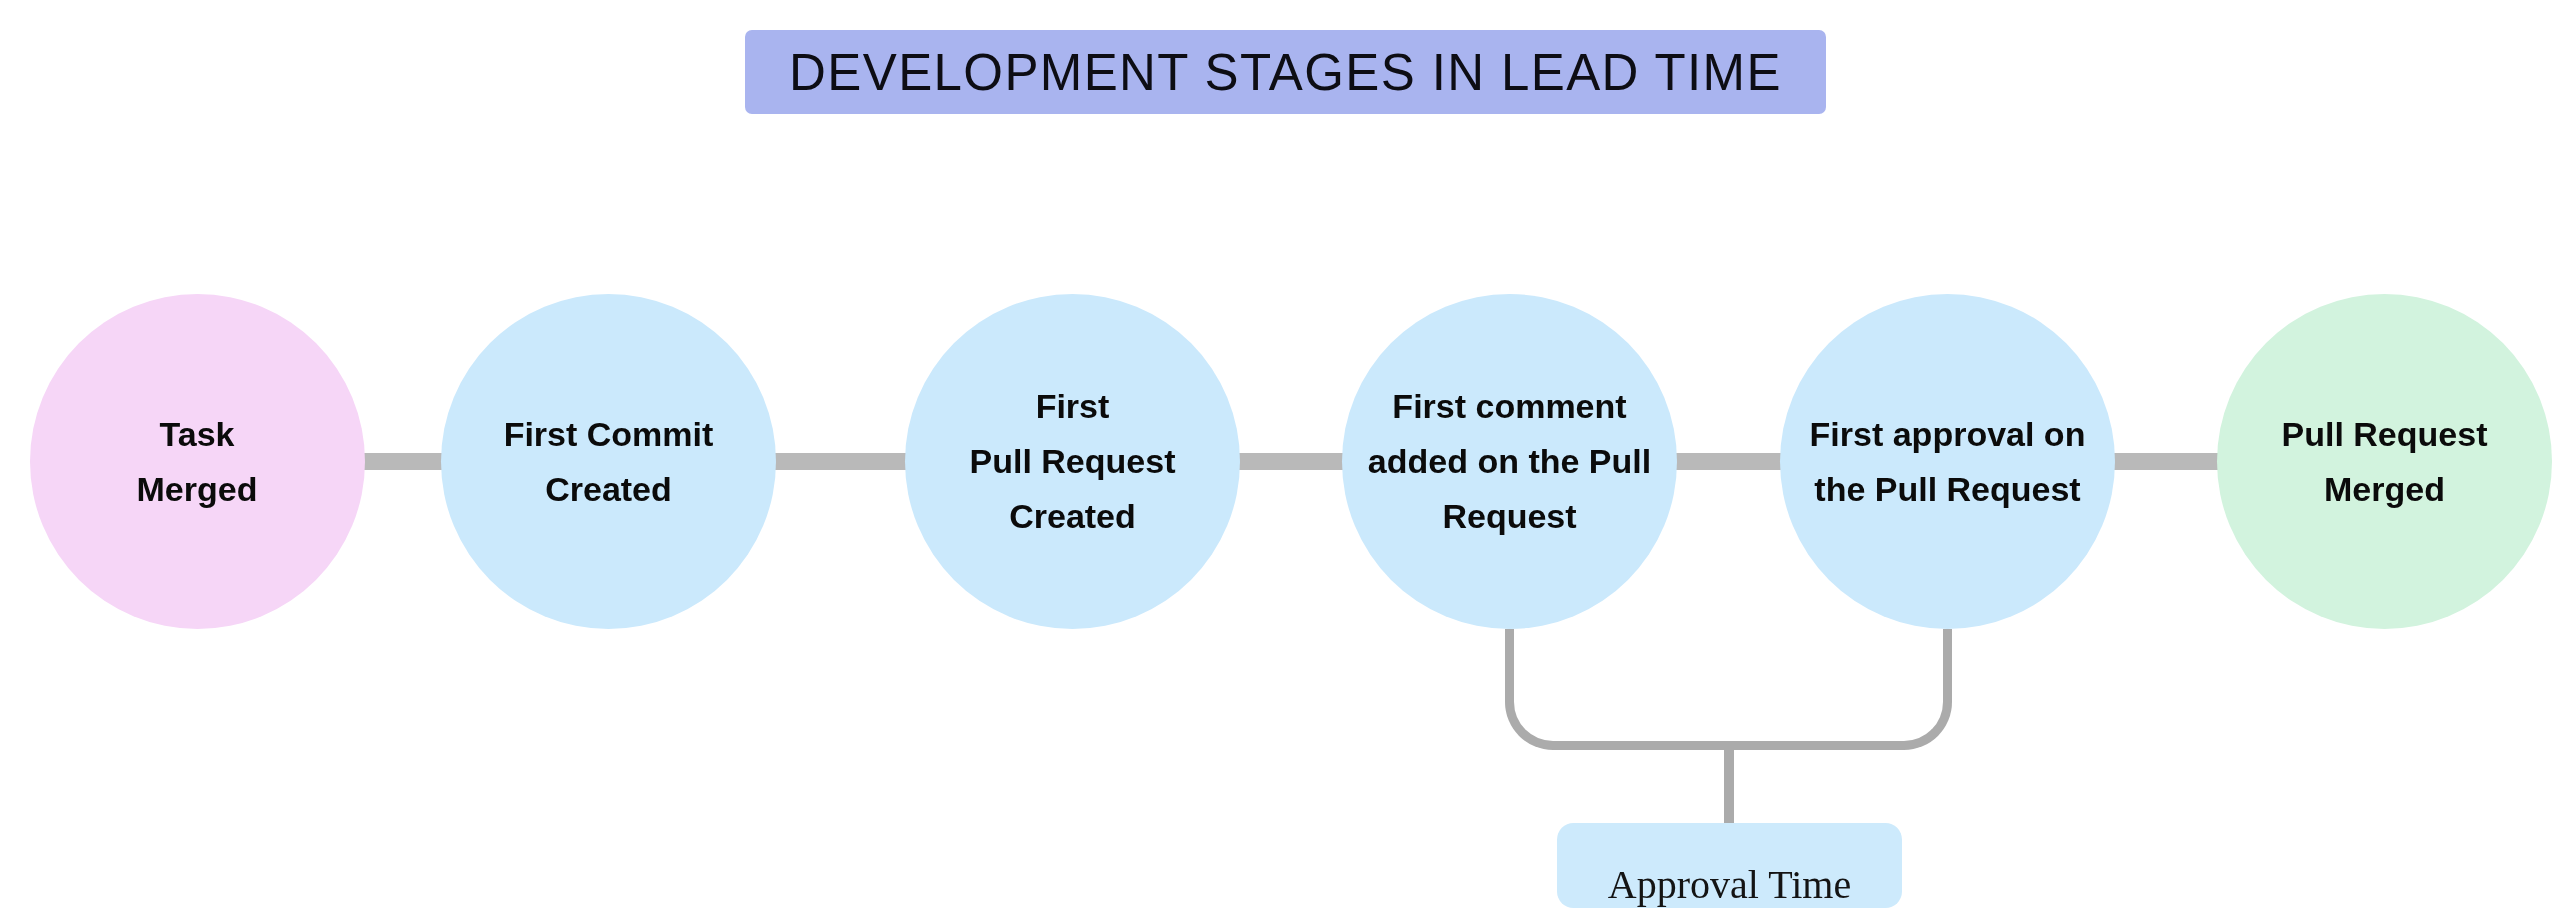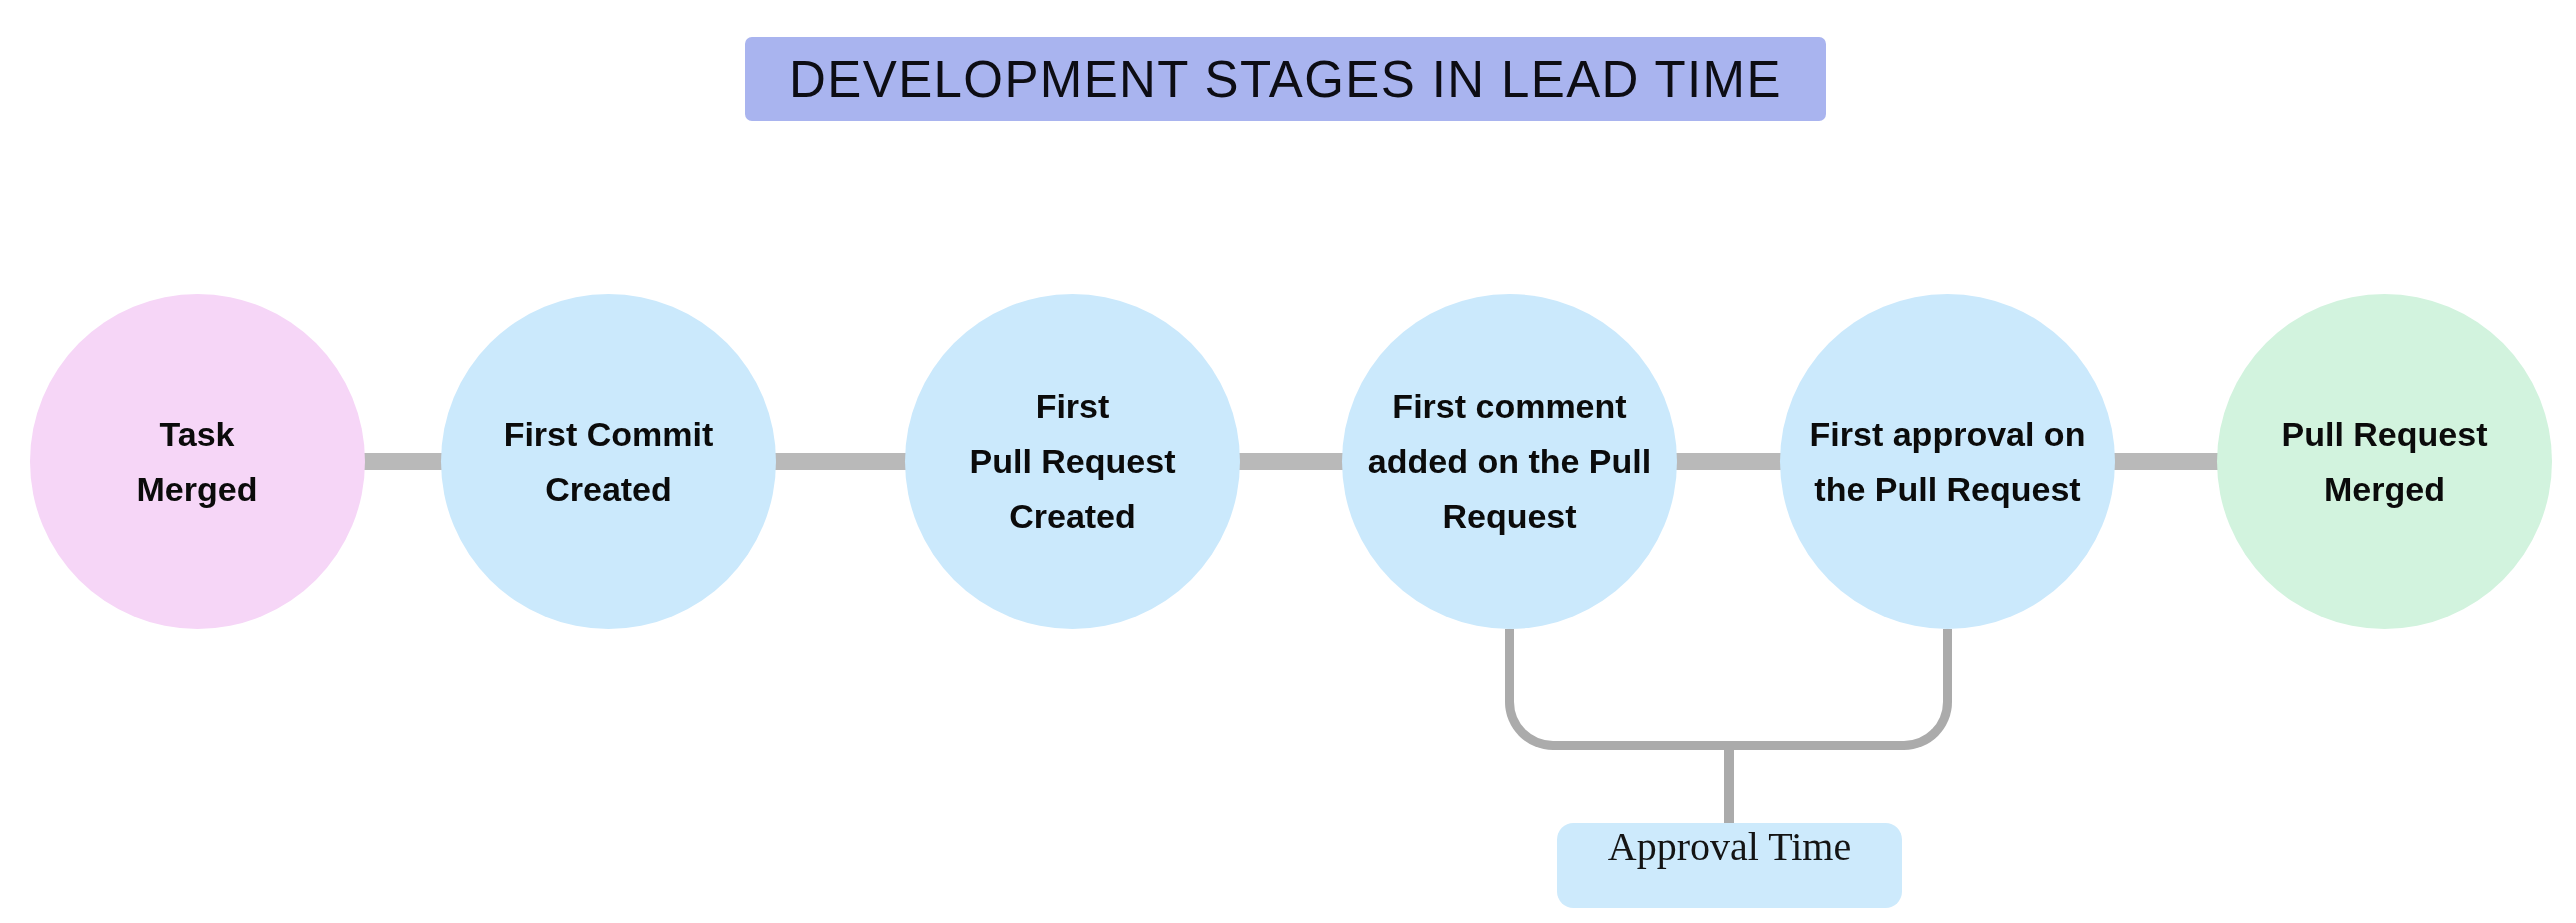--- a/index.html
+++ b/index.html
@@ -8,21 +8,21 @@
     width: 2576px;
     height: 923px;
     background: #ffffff;
     overflow: hidden;
     font-family: "Liberation Sans", sans-serif;
   }
 
   
   .title-banner {
     position: absolute;
-    left: 745px; top: 37px;
+    left: 745px; top: 30px;
     width: 1081px; height: 84px;
     border-radius: 6.9px;
     display: flex; align-items: center; justify-content: center;
     font-size: 51px;
     font-weight: 400;
     letter-spacing: 1.4px;
     color: #0d0d14;
     white-space: nowrap;
   }
 
@@ -78,21 +78,21 @@
     width: 9.6px; height: 73px;
     z-index: 1;
   }
 
   
   .annotation-box {
     position: absolute;
     left: 1557px; top: 823px;
     width: 345px; height: 85px;
     border-radius: 16.5px;
-    display: flex; align-items: flex-start; justify-content: center;
+    display: flex; align-items: flex-end; justify-content: center;
     z-index: 2;
   }
   .annotation-box .annotation-label {
     font-family: cursive;
     font-size: 40px;
     font-weight: 400;
     color: #141414;
     white-space: nowrap;
   }
 </style>

